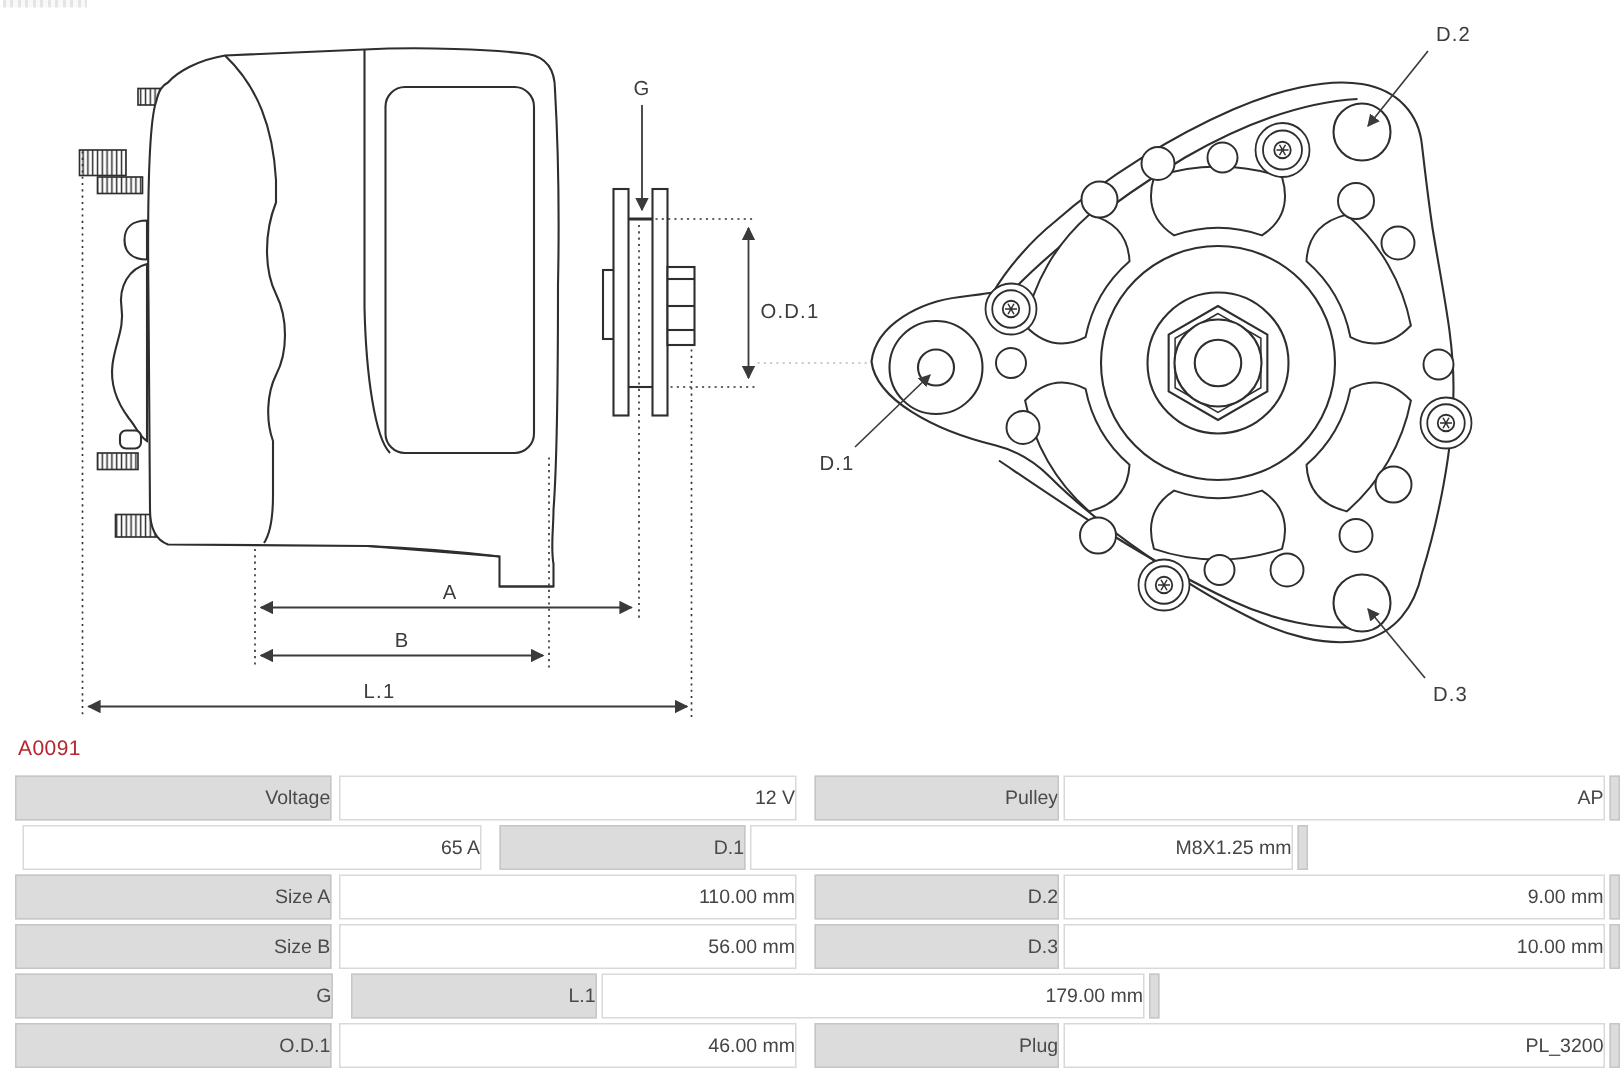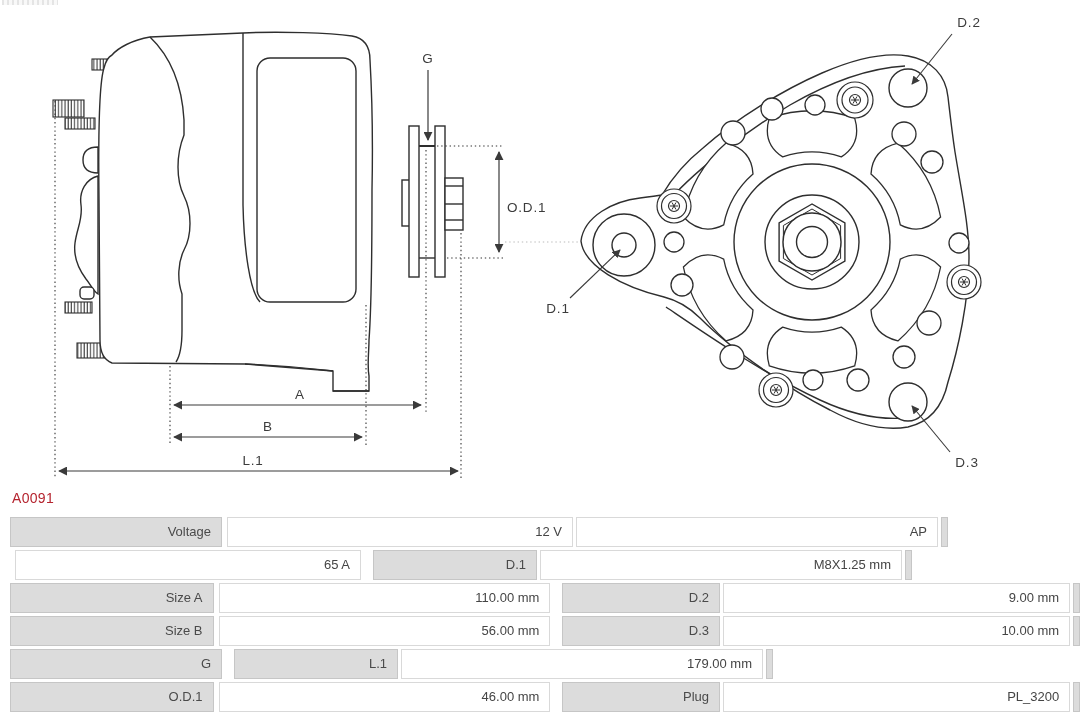--- a/index.html
+++ b/index.html
@@ -6,24 +6,24 @@
   .page{position:relative;width:1080px;height:720px;background:#ffffff;overflow:hidden;
         font-family:"Liberation Sans",sans-serif;}
   .logo-fragment{position:absolute;left:2px;top:0;width:56px;height:5px;opacity:.55;
         background:repeating-linear-gradient(90deg,#cfcfcf 0 2px,#f3f3f3 2px 5px);}
   svg text{font-family:"Liberation Sans",sans-serif;font-size:13.5px;fill:#3c3c3c;letter-spacing:.8px;}
   .part-number{position:absolute;left:12px;top:487px;font-size:14px;line-height:22px;
         color:#b5242f;font-weight:500;letter-spacing:.3px;}
   .spec-table{position:absolute;left:10px;top:517px;width:1070px;}
   .spec-row{display:flex;height:30px;margin-bottom:3px;}
   .cell{box-sizing:border-box;height:30px;line-height:28px;font-size:13px;color:#454545;
-        text-align:right;padding-right:10px;border:1px solid #d9d9d9;background:#ffffff;overflow:hidden;}
+        text-align:right;border:1px solid #d9d9d9;background:#ffffff;overflow:hidden;}
   .cell.lbl{background:#dcdcdc;border:1px solid #c6c6c6;color:#4a4a4a;}
   .c1{width:212px;}
-  .c2{width:346px;margin-left:5px;}
+  .c2{width:306px;margin-left:5px;}
   .c3{width:164px;margin-left:12px;}
   .c4{width:362px;margin-left:3px;}
   .c5{width:7px;margin-left:3px;padding:0;background:#dcdcdc;border:1px solid #c6c6c6;}
 </style>
 </head>
 <body>
 
 <div class="page">
 
   <div class="logo-fragment"></div>
@@ -192,20 +192,21 @@
     <text x="967" y="467" text-anchor="middle">D.3</text>
   </svg>
   </div>
 
   <div class="part-number">A0091</div>
 
   <div class="spec-table">
     <div class="spec-row">
       <div class="cell lbl c1">Voltage</div>
       <div class="cell c2">12 V</div>
+      <div class="cell lbl c3">Pulley</div>
       <div class="cell c4">AP</div>
       <div class="cell lbl c5"></div>
     </div>
     <div class="spec-row">
       <div class="cell c2">65 A</div>
       <div class="cell lbl c3">D.1</div>
       <div class="cell c4">M8X1.25 mm</div>
       <div class="cell lbl c5"></div>
     </div>
     <div class="spec-row">

